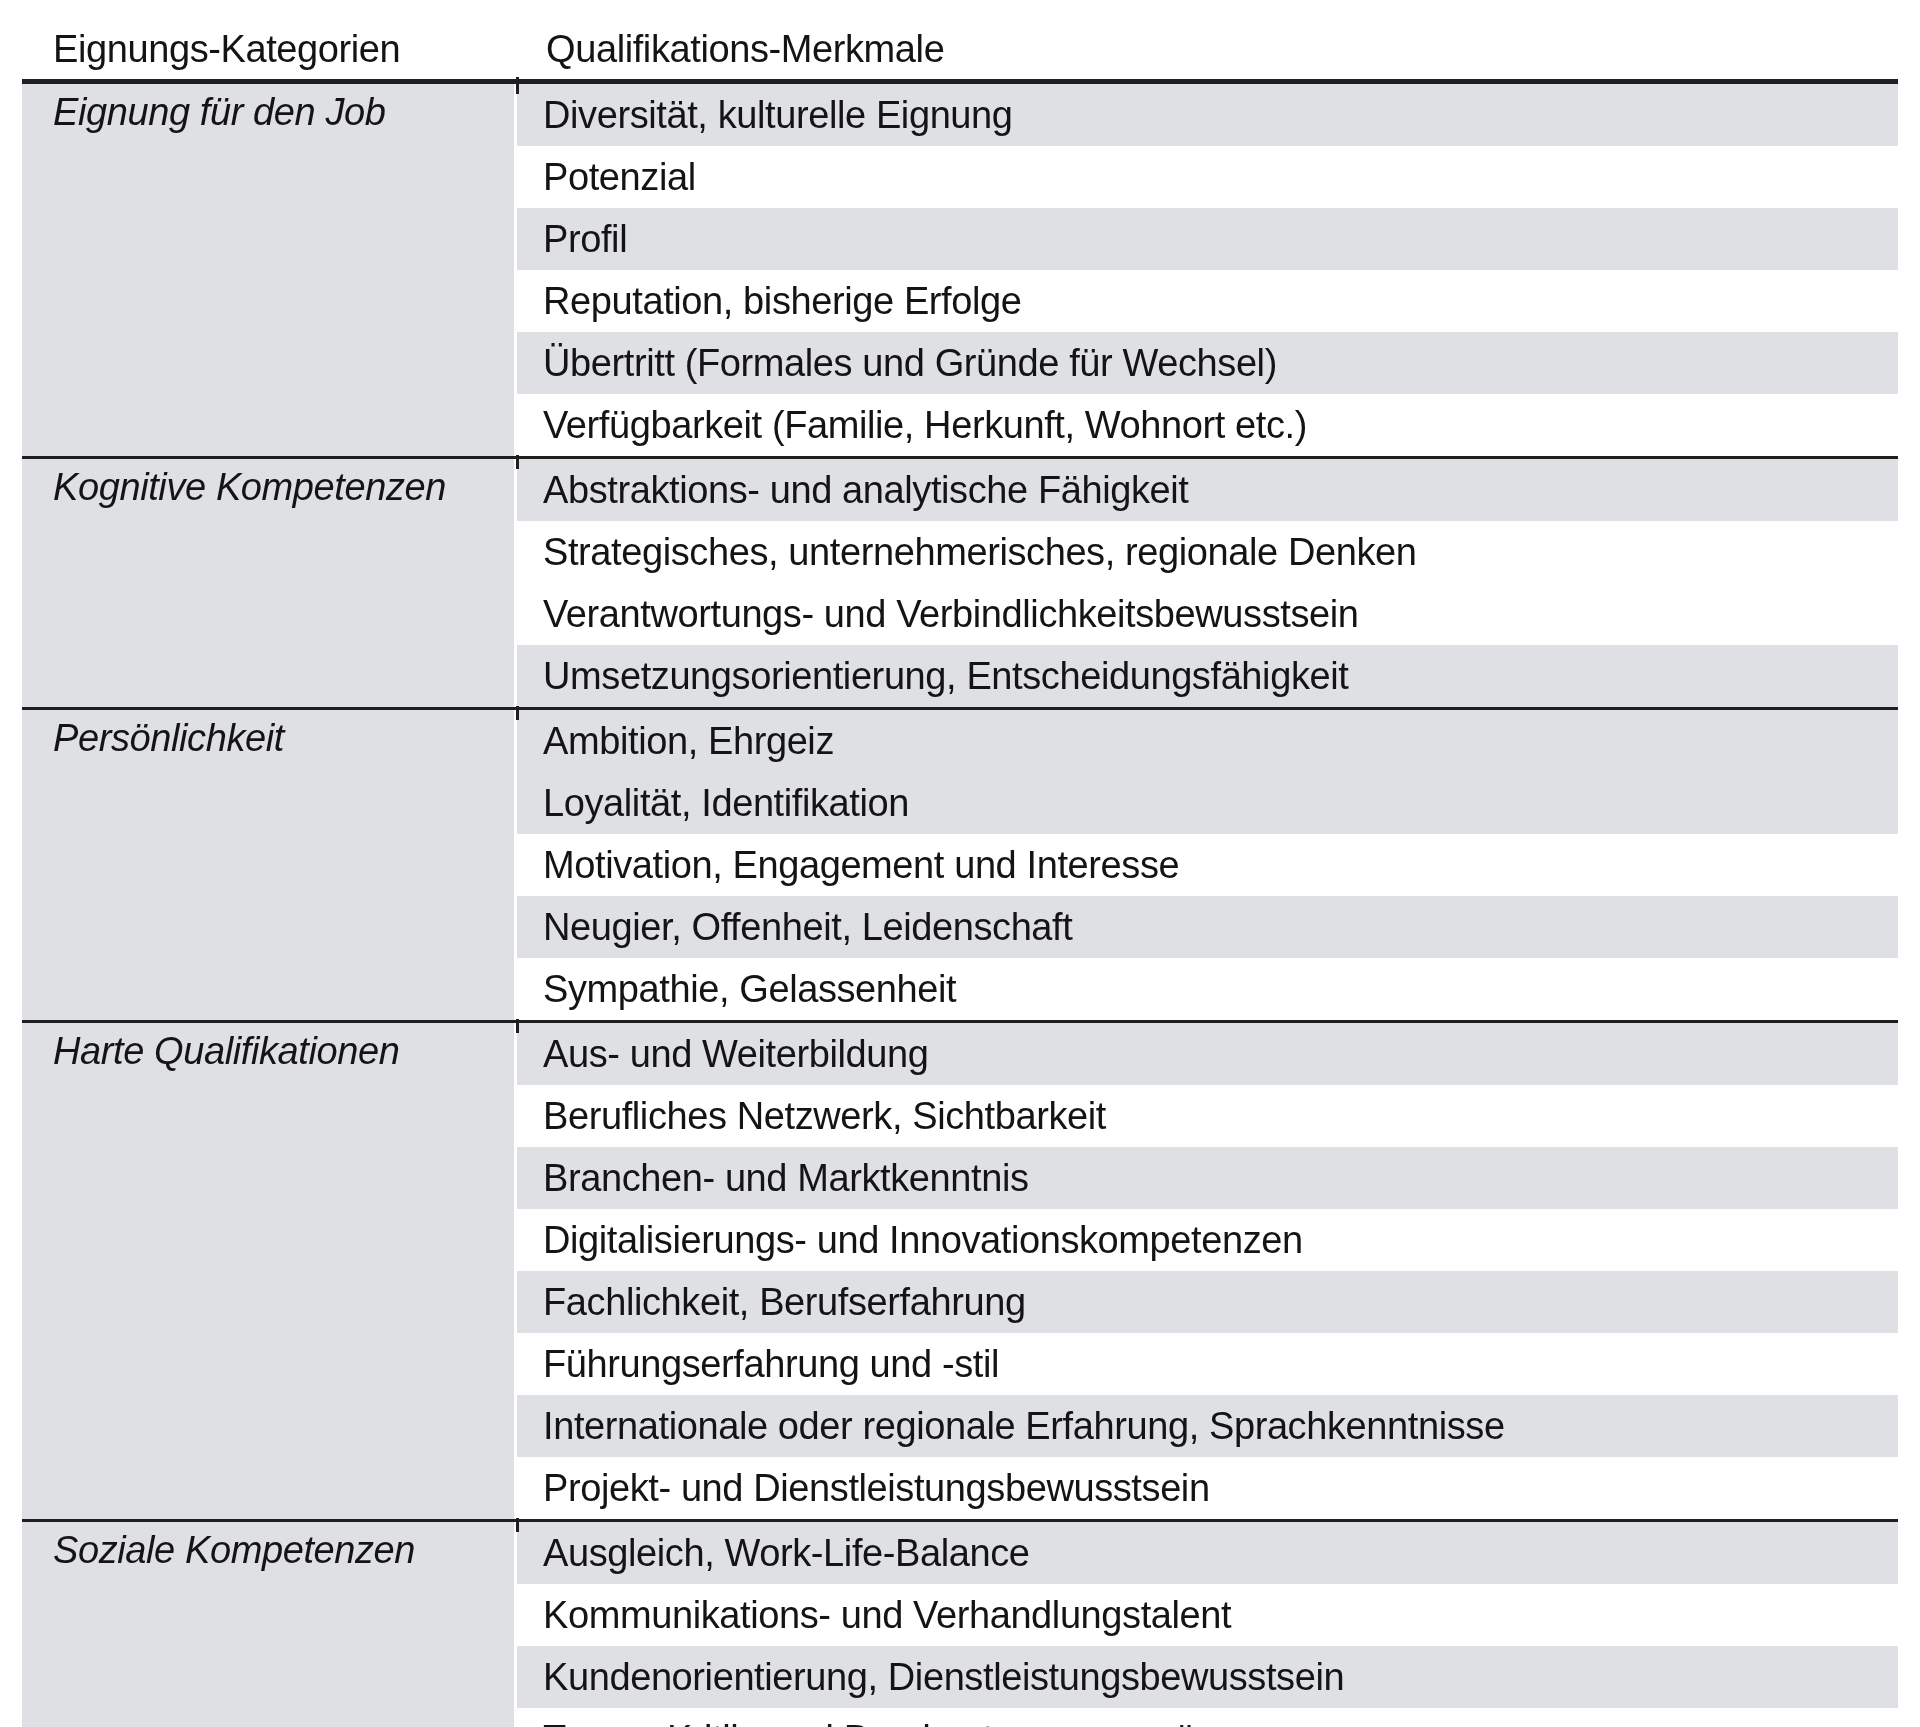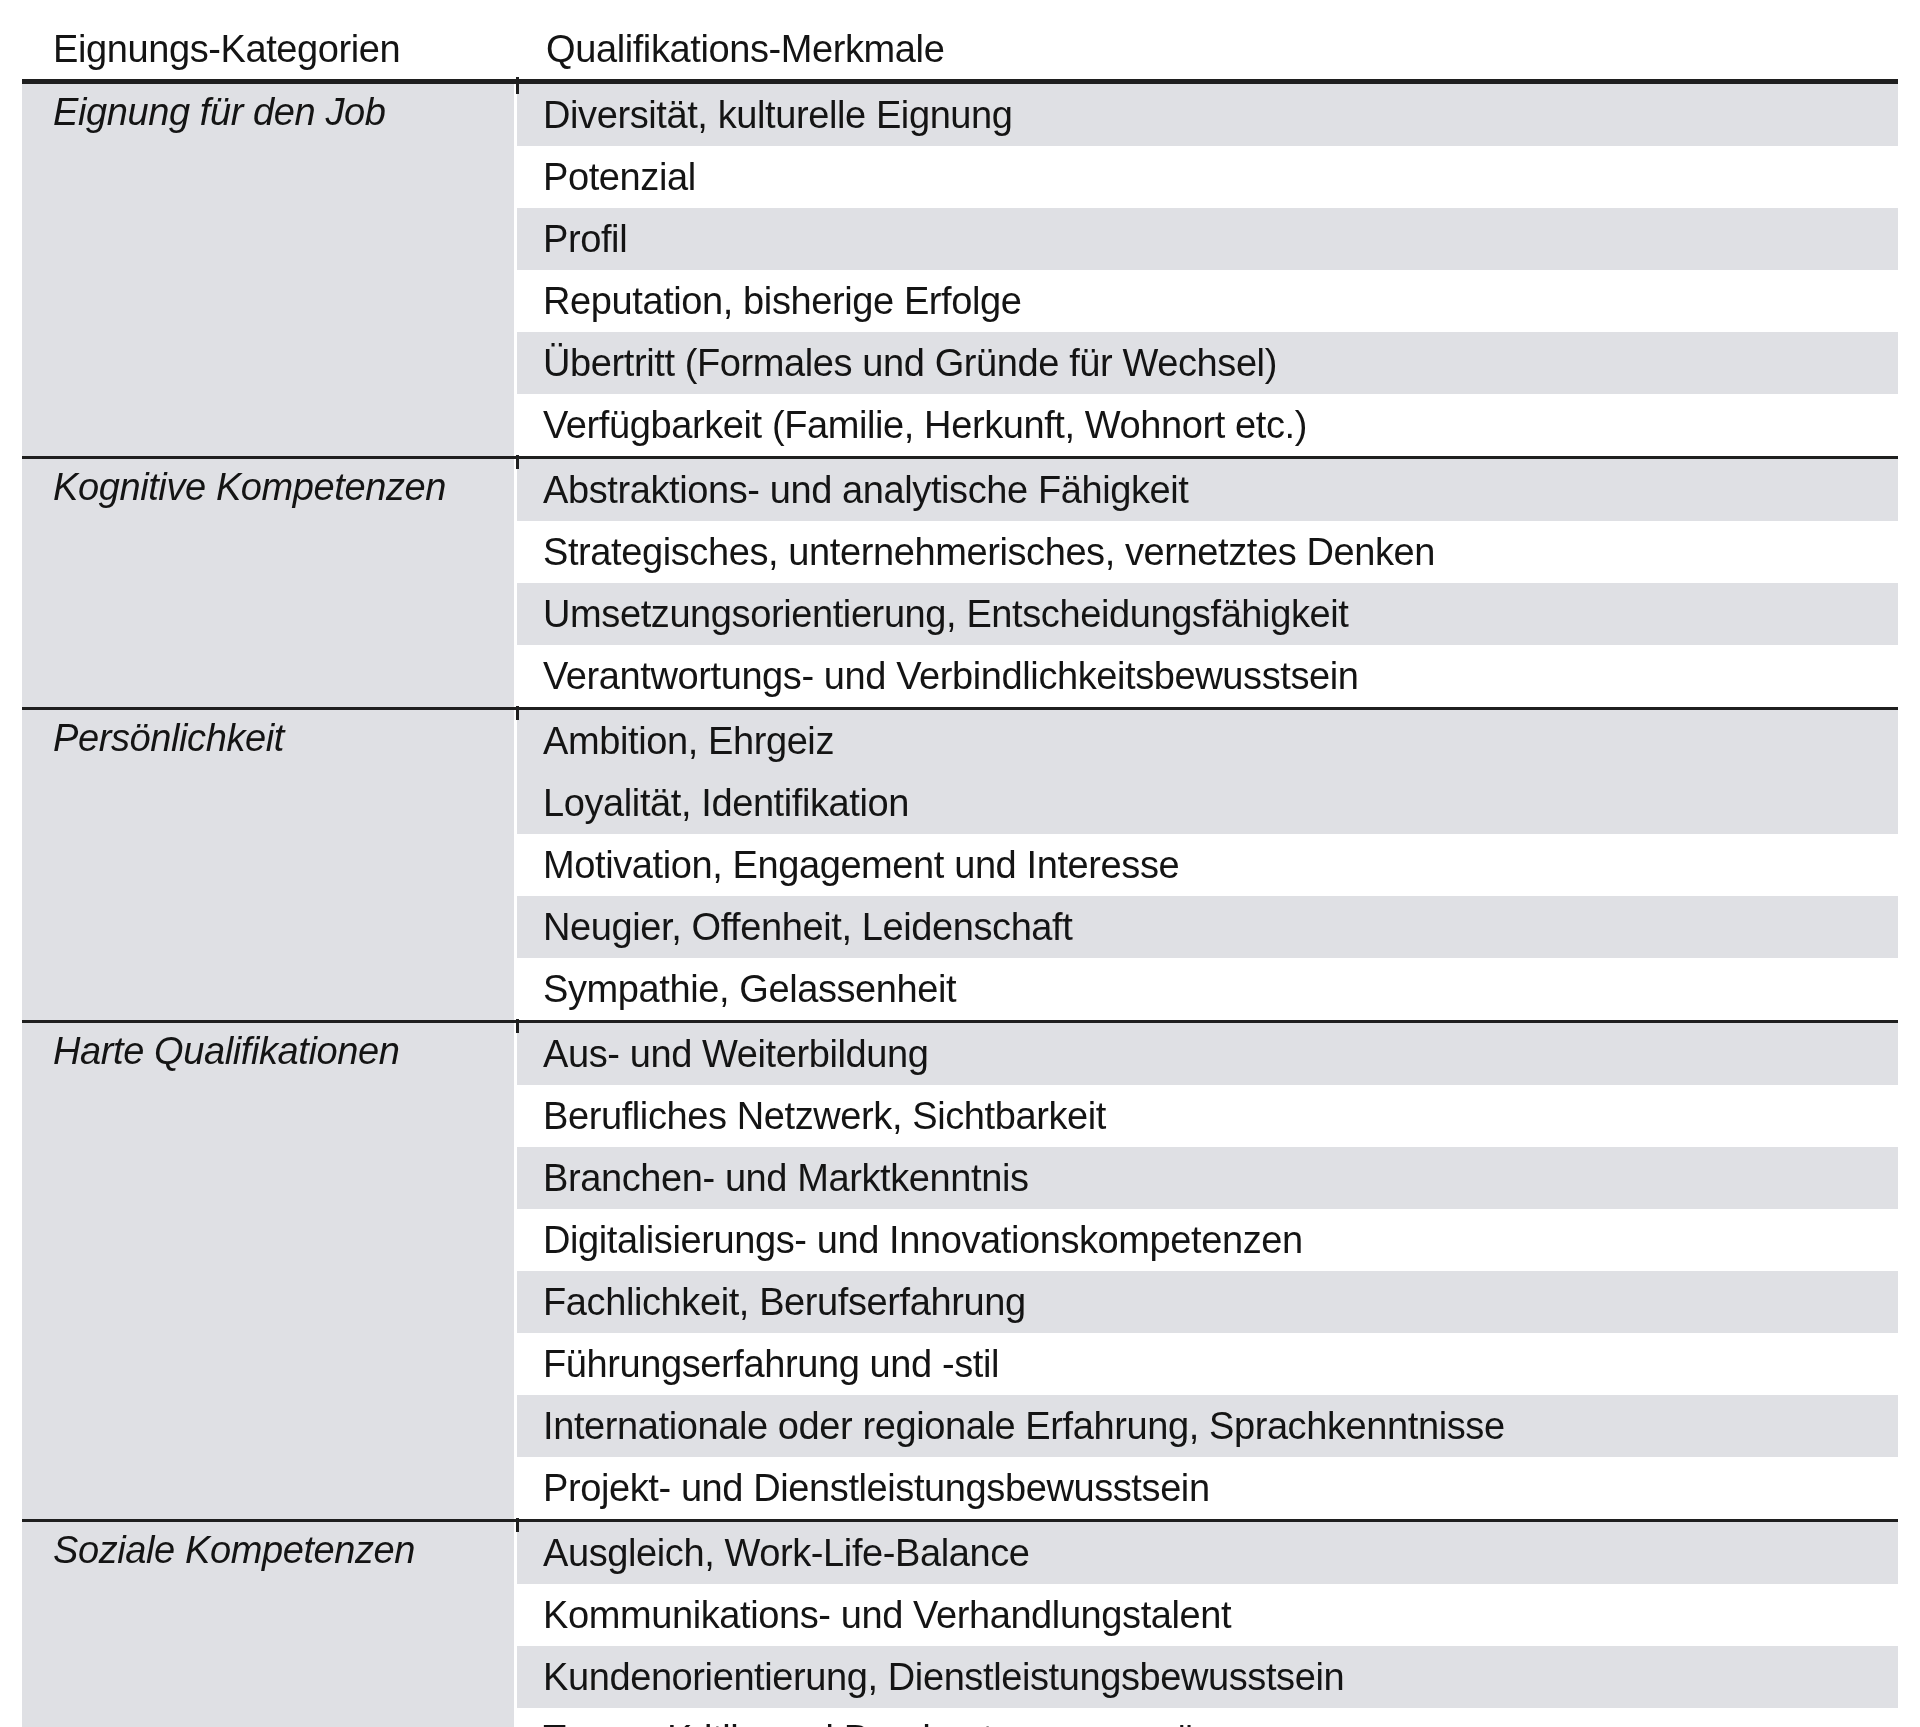--- a/index.html
+++ b/index.html
@@ -145,30 +145,30 @@
   <div class="block">
     <div class="col-left block-left">
       <div class="category">Kognitive Kompetenzen</div>
     </div>
     <div class="col-right block-right">
   <div class="row stripe">
     <span class="row-text">Abstraktions- und analytische Fähigkeit</span>
   </div>
 
   <div class="row">
-    <span class="row-text">Strategisches, unternehmerisches, vernetztes Denken</span>
+    <span class="row-text">Strategisches, unternehmerisches, regionale Denken</span>
+  </div>
+
+  <div class="row">
+    <span class="row-text">Verantwortungs- und Verbindlichkeitsbewusstsein</span>
   </div>
 
   <div class="row stripe">
     <span class="row-text">Umsetzungsorientierung, Entscheidungsfähigkeit</span>
   </div>
-
-  <div class="row">
-    <span class="row-text">Verantwortungs- und Verbindlichkeitsbewusstsein</span>
-  </div>
 </div>
   </div>
 
   <div class="block">
     <div class="col-left block-left">
       <div class="category">Persönlichkeit</div>
     </div>
     <div class="col-right block-right">
   <div class="row stripe">
     <span class="row-text">Ambition, Ehrgeiz</span>

